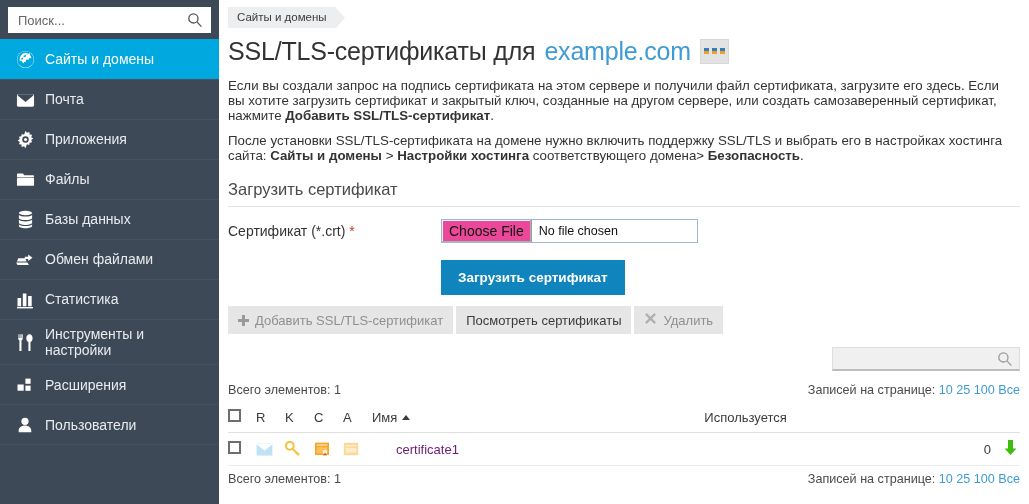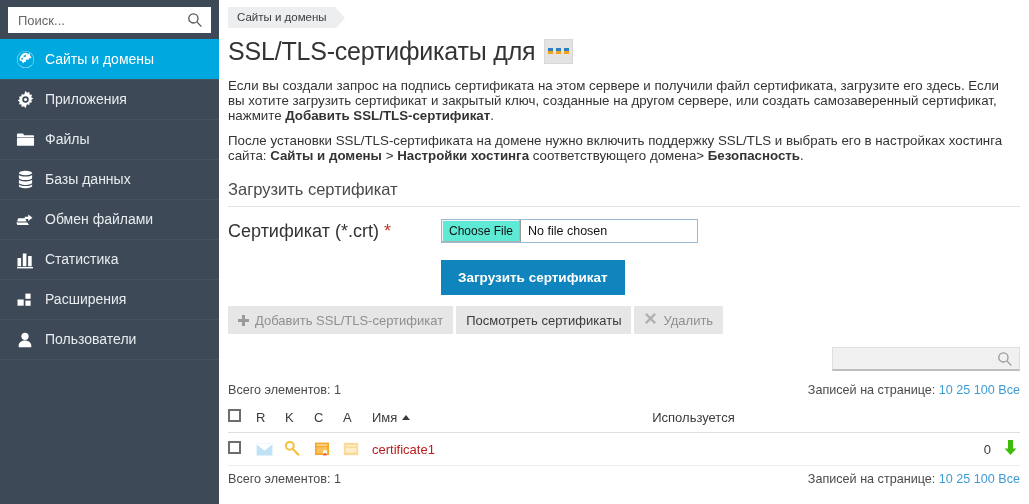--- a/index.html
+++ b/index.html
@@ -170,37 +170,37 @@
     border-bottom: 1px solid #e2e2e2;
   }
 
   .form-row {
     margin: 12px 9px 0 9px;
     display: flex;
     align-items: center;
   }
   .form-label {
     width: 213px;
-    font-size: 18px;
+    font-size: 14px;
     color: #333;
   }
   .req { color: #c0392b; }
   .file-field {
     border: 1px solid #9cb8d4;
     height: 22px;
     display: flex;
     align-items: stretch;
     width: 255px;
     background: #fff;
     box-sizing: content-box;
   }
   .file-btn {
-    background: #5eead4;
+    background: #ec4899;
     border-right: 1px solid #9a9a9a;
-    font-size: 12px;
+    font-size: 14px;
     color: #111;
     padding: 0 7px;
     display: flex;
     align-items: center;
     cursor: pointer;
     box-shadow: inset -1px -1px 0 #b0b0b0, inset 1px 1px 0 #f4f4f4;
   }
   .file-name {
     font-size: 12.5px;
     color: #111;
@@ -336,21 +336,21 @@
   th.col-used, td.col-used { text-align: right; }
   .sort-caret {
     display: inline-block;
     margin-left: 5px;
     width: 0; height: 0;
     border-left: 4px solid transparent;
     border-right: 4px solid transparent;
     border-bottom: 5px solid #3b3b3b;
     vertical-align: 2px;
   }
-  .cert-link { color: #b91c1c; text-decoration: none; cursor: pointer; }
+  .cert-link { color: #701a75; text-decoration: none; cursor: pointer; margin-left: 24px; }
   .used-cell {
     display: flex; align-items: center;
     justify-content: flex-end;
     gap: 12px;
     color: #3b3b3b;
     padding-right: 2px;
   }
   .foot-row {
     margin: 6px 9px 0 9px;
     display: flex;
@@ -381,20 +381,30 @@
       <li class="nav-item active">
         <span class="nav-ico">
           <svg width="19" height="19" viewBox="0 0 20 20">
             <circle cx="10" cy="10" r="9" fill="#ffffff"></circle>
             <path d="M10 1.3a8.7 8.7 0 1 0 0 17.4 8.7 8.7 0 0 0 0-17.4zm0 1.6c1 0 2 .3 2.8.8-.6.6-1.6.6-2.3 1.2-.7.6-1.9.4-2.4 1.1-.5.7.4 1.4-.2 2-.7.6-1.8.1-2.3.9-.4.7.4 1.6-.2 2.1-.4.4-1 .3-1.5.2A7.1 7.1 0 0 1 10 2.9zm4.6 2.3c.9 1 1.5 2.2 1.6 3.6-.6-.2-1.2-.6-1.8-.4-.8.3-.6 1.6-1.4 1.9-.7.3-1.6-.5-2.2 0-.6.5-.1 1.6-.7 2-.5.4-1.3 0-1.8.4-.3.3-.2.9-.1 1.4-1.5-.9-2.6-2.4-3-4.1.6 0 1.3.2 1.8-.2.7-.5.1-1.7.8-2.2.7-.5 1.8.1 2.4-.5.6-.6-.1-1.7.5-2.2.6-.5 1.6-.2 2.3-.6.5-.3.9-.9 1.6-1.1z" fill="#00a8e0"></path>
           </svg>
         </span>
         <span class="nav-label">Сайты и домены</span>
       </li>
 
+      <li class="nav-item">
+        <span class="nav-ico">
+          <svg width="19" height="16" viewBox="0 0 20 16">
+            <rect x="1" y="2" width="18" height="13" rx="1.5" fill="#ffffff"></rect>
+            <path d="M1.8 3.2 10 10l8.2-6.8v-.4a1 1 0 0 0-1-.8H2.8a1 1 0 0 0-1 .8z" fill="#3d4957"></path>
+            <path d="M1.6 14.3 7.2 9l-5.6-4.4zM18.4 14.3 12.8 9l5.6-4.4z" fill="#ffffff"></path>
+          </svg>
+        </span>
+        <span class="nav-label">Почта</span>
+      </li>
 
       <li class="nav-item">
         <span class="nav-ico">
           <svg width="19" height="19" viewBox="0 0 20 20">
             <path fill="#ffffff" d="M10 .8 11.5 3l2.5-.9.3 2.6 2.6.3-.9 2.5 2.2 1.5-2.2 1.5.9 2.5-2.6.3-.3 2.6-2.5-.9L10 19.2 8.5 17l-2.5.9-.3-2.6-2.6-.3.9-2.5L1.8 11 4 9.5 3.1 7l2.6-.3.3-2.6 2.5.9z"></path>
             <circle cx="10" cy="10" r="3.4" fill="#3d4957"></circle>
             <circle cx="10" cy="10" r="1.6" fill="#ffffff"></circle>
           </svg>
         </span>
         <span class="nav-label">Приложения</span>
@@ -438,20 +448,30 @@
           <svg width="18" height="18" viewBox="0 0 18 18">
             <rect x="1.5" y="7" width="3.6" height="8.3" fill="#ffffff"></rect>
             <rect x="6.8" y="2.5" width="3.6" height="12.8" fill="#ffffff"></rect>
             <rect x="12.1" y="5" width="3.6" height="10.3" fill="#ffffff"></rect>
             <rect x="1" y="16" width="16" height="1.4" fill="#ffffff"></rect>
           </svg>
         </span>
         <span class="nav-label">Статистика</span>
       </li>
 
+      <li class="nav-item">
+        <span class="nav-ico">
+          <svg width="18" height="19" viewBox="0 0 18 19">
+            <path fill="#ffffff" d="M2.2 1.2v4.3c0 .9.5 1.6 1.2 1.9V18h2.1V7.4c.7-.3 1.2-1 1.2-1.9V1.2H5.4v3.9h-.8V1.2H3.5v3.9h-.8V1.2z"></path>
+            <path fill="#ffffff" d="M13.2 1.2c-1.6 0-2.9 1.8-2.9 4 0 1.8.9 3.3 2.1 3.8V18h2.1V9c1.2-.5 2.1-2 2.1-3.8 0-2.2-1.3-4-2.9-4z"></path>
+          </svg>
+        </span>
+        <span class="nav-label">Инструменты и
+настройки</span>
+      </li>
 
       <li class="nav-item">
         <span class="nav-ico">
           <svg width="18" height="18" viewBox="0 0 18 18">
             <rect x="1.5" y="8.5" width="6.2" height="6.2" fill="#ffffff"></rect>
             <rect x="9.4" y="2.6" width="5.2" height="5.2" fill="#ffffff"></rect>
             <rect x="9.4" y="9.6" width="5.2" height="5.2" fill="#ffffff"></rect>
           </svg>
         </span>
         <span class="nav-label">Расширения</span>
@@ -472,20 +492,21 @@
 
   <main class="main">
 
     <div class="breadcrumb">
       <span class="crumb">Сайты и домены</span>
       <span class="crumb-arrow"></span>
     </div>
 
     <h1 class="page-title">
       <span>SSL/TLS-сертификаты для </span>
+        <span class="domain">example.com</span>
       <span class="ellipsis-btn">
         <i class="ell-dot"></i>
         <i class="ell-dot"></i>
         <i class="ell-dot"></i>
       </span>
     </h1>
 
     <p class="desc"><span>Если вы создали запрос на подпись сертификата на этом сервере и получили файл сертификата, загрузите его здесь. Если вы хотите загрузить сертификат и закрытый ключ, созданные на другом сервере, или создать самозаверенный сертификат, нажмите </span><b>Добавить SSL/TLS-сертификат</b><span>.</span></p>
 
     <p class="desc second"><span>После установки SSL/TLS-сертификата на домене нужно включить поддержку SSL/TLS и выбрать его в настройках хостинга сайта: </span><b>Сайты и домены</b><span> &gt; </span><b>Настройки хостинга</b><span> соответствующего домена&gt; </span><b>Безопасность</b><span>.</span></p>

